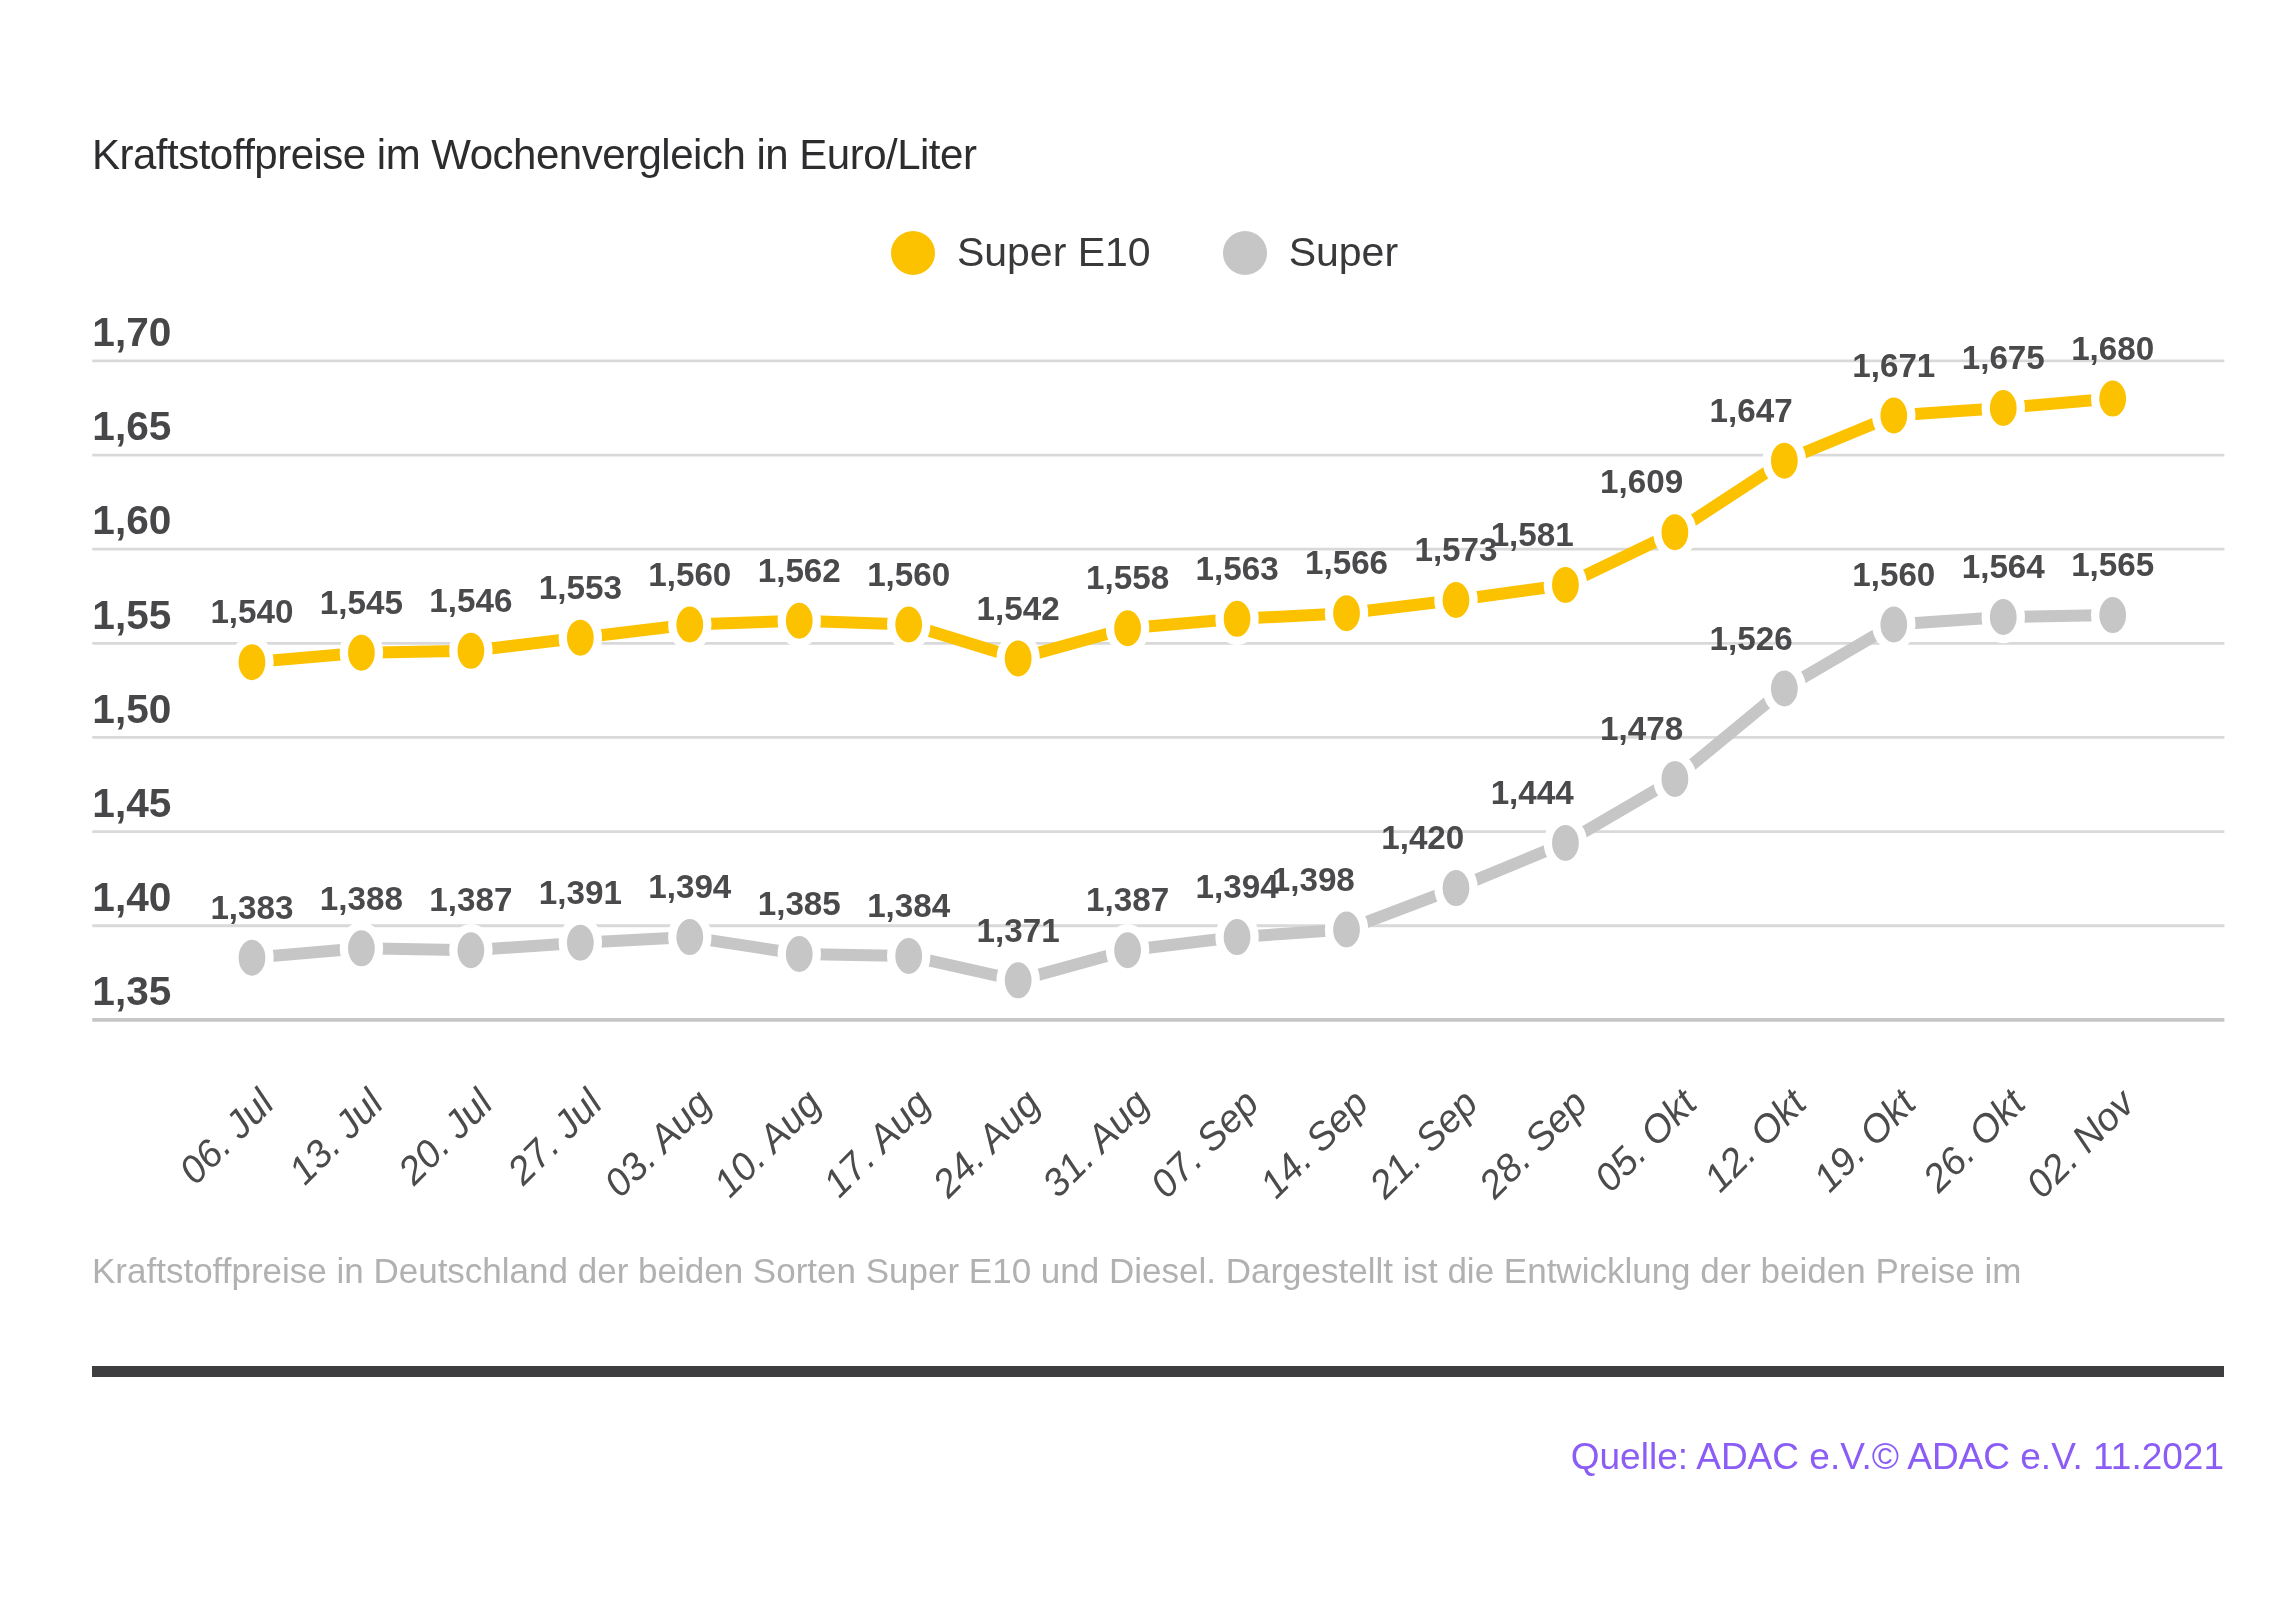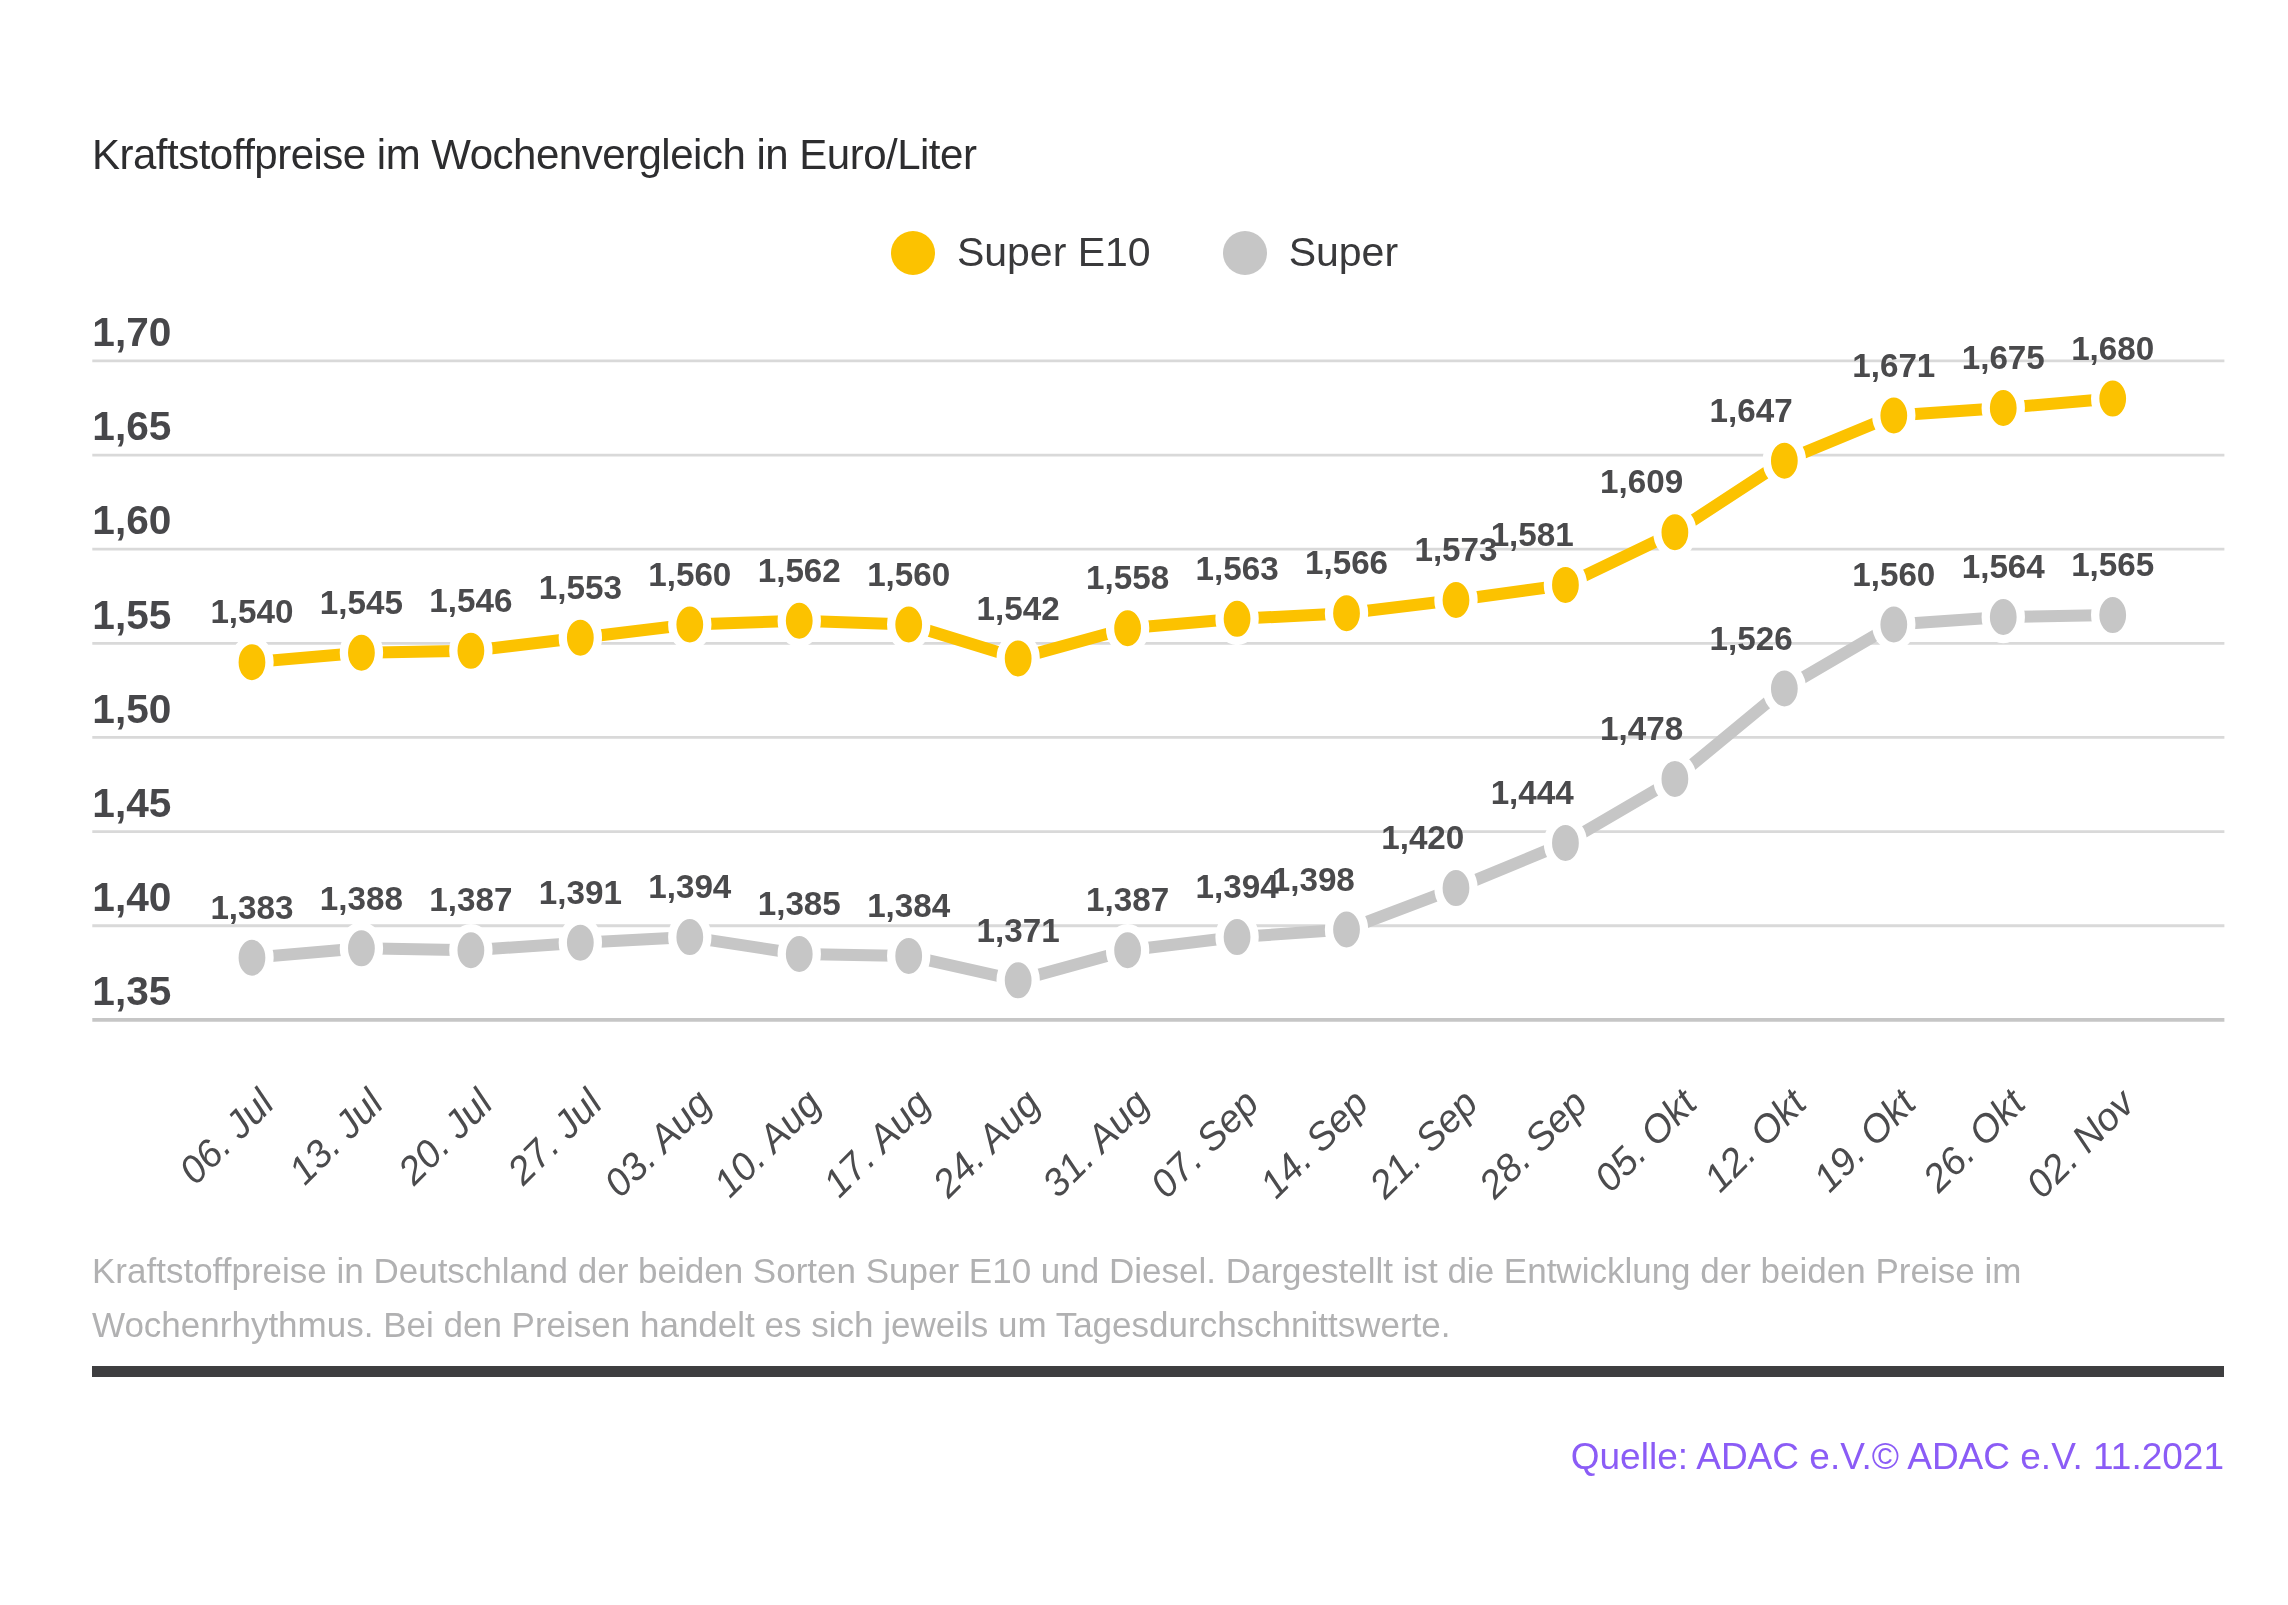--- a/index.html
+++ b/index.html
@@ -154,21 +154,20 @@
     <ellipse cx="2051.823529411765" cy="676.5999999999999" rx="19" ry="24" fill="#C6C6C6" stroke="#ffffff" stroke-width="9"></ellipse>
     <text x="2051.823529411765" y="634.5999999999999" text-anchor="middle" font-size="36" font-weight="bold" fill="#4A4A4C">1,560</text>
     <ellipse cx="2170.4117647058824" cy="668.4399999999999" rx="19" ry="24" fill="#C6C6C6" stroke="#ffffff" stroke-width="9"></ellipse>
     <text x="2170.4117647058824" y="626.4399999999999" text-anchor="middle" font-size="36" font-weight="bold" fill="#4A4A4C">1,564</text>
     <ellipse cx="2289" cy="666.4000000000001" rx="19" ry="24" fill="#C6C6C6" stroke="#ffffff" stroke-width="9"></ellipse>
     <text x="2289" y="624.4000000000001" text-anchor="middle" font-size="36" font-weight="bold" fill="#4A4A4C">1,565</text>
   </svg>
 
 <div class="description">
   <div>Kraftstoffpreise in Deutschland der beiden Sorten Super E10 und Diesel. Dargestellt ist die Entwicklung der beiden Preise im</div>
-  <div>Wochenrhythmus. Bei den Preisen handelt es sich jeweils um Tagesdurchschnittswerte.</div>
 </div>
 
 <div class="rule"></div>
 
 <div class="footer">
   <span>Quelle: ADAC e.V.</span>
   <span>© ADAC e.V. 11.2021</span>
 </div>
 
 

